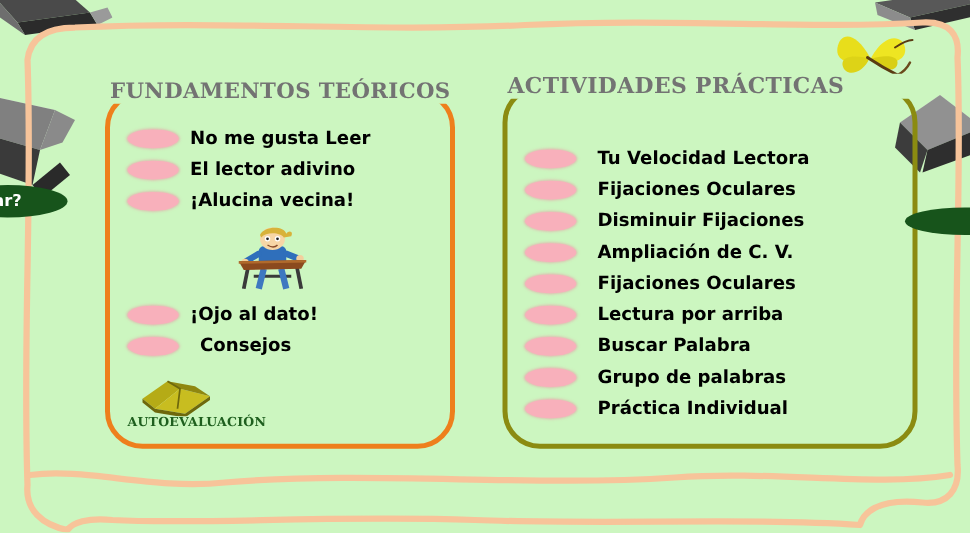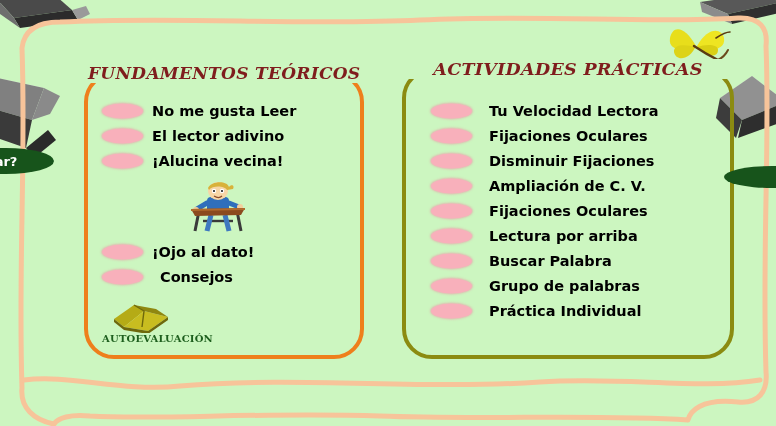--- a/index.html
+++ b/index.html
@@ -67,26 +67,25 @@
     width: 332px;
     height: 291px;
     border: 4px solid #8b8b11;
   }
 
   .panel-heading {
     position: absolute;
     top: -13px;
     left: 0;
     width: 100%;
-    text-align: center;
+    text-align: left;
     font-family: "DejaVu Serif", serif;
-    font-style: italic;
     font-weight: bold;
     font-size: 17px;
-    color: #7f1d1d;
+    color: #737373;
     background: #ccf6c0;
     letter-spacing: 0.3px;
     white-space: nowrap;
   }
   #panel-practicas .panel-heading { font-size: 17.5px; }
 
   
   .menu-list {
     position: absolute;
     left: 0;
@@ -346,21 +345,21 @@
           <path d="M22,8 L32,14 L30,30" stroke="#6e680c" stroke-width="1.4" fill="none"></path>
         </g>
       </svg>
       <div id="autoevaluacion-label">AUTOEVALUACIÓN</div>
     </div>
   </div>
 
   <div class="panel" id="panel-practicas">
     <div class="panel-heading">ACTIVIDADES PRÁCTICAS</div>
 
-    <ul class="menu-list" style="top:26px;padding-left:11px;">
+    <ul class="menu-list" style="top:42px;">
       <li class="menu-row">
         <span class="bullet-oval"></span>
         <span class="menu-label">Tu Velocidad Lectora</span>
       </li>
       <li class="menu-row">
         <span class="bullet-oval"></span>
         <span class="menu-label">Fijaciones Oculares</span>
       </li>
       <li class="menu-row">
         <span class="bullet-oval"></span>

